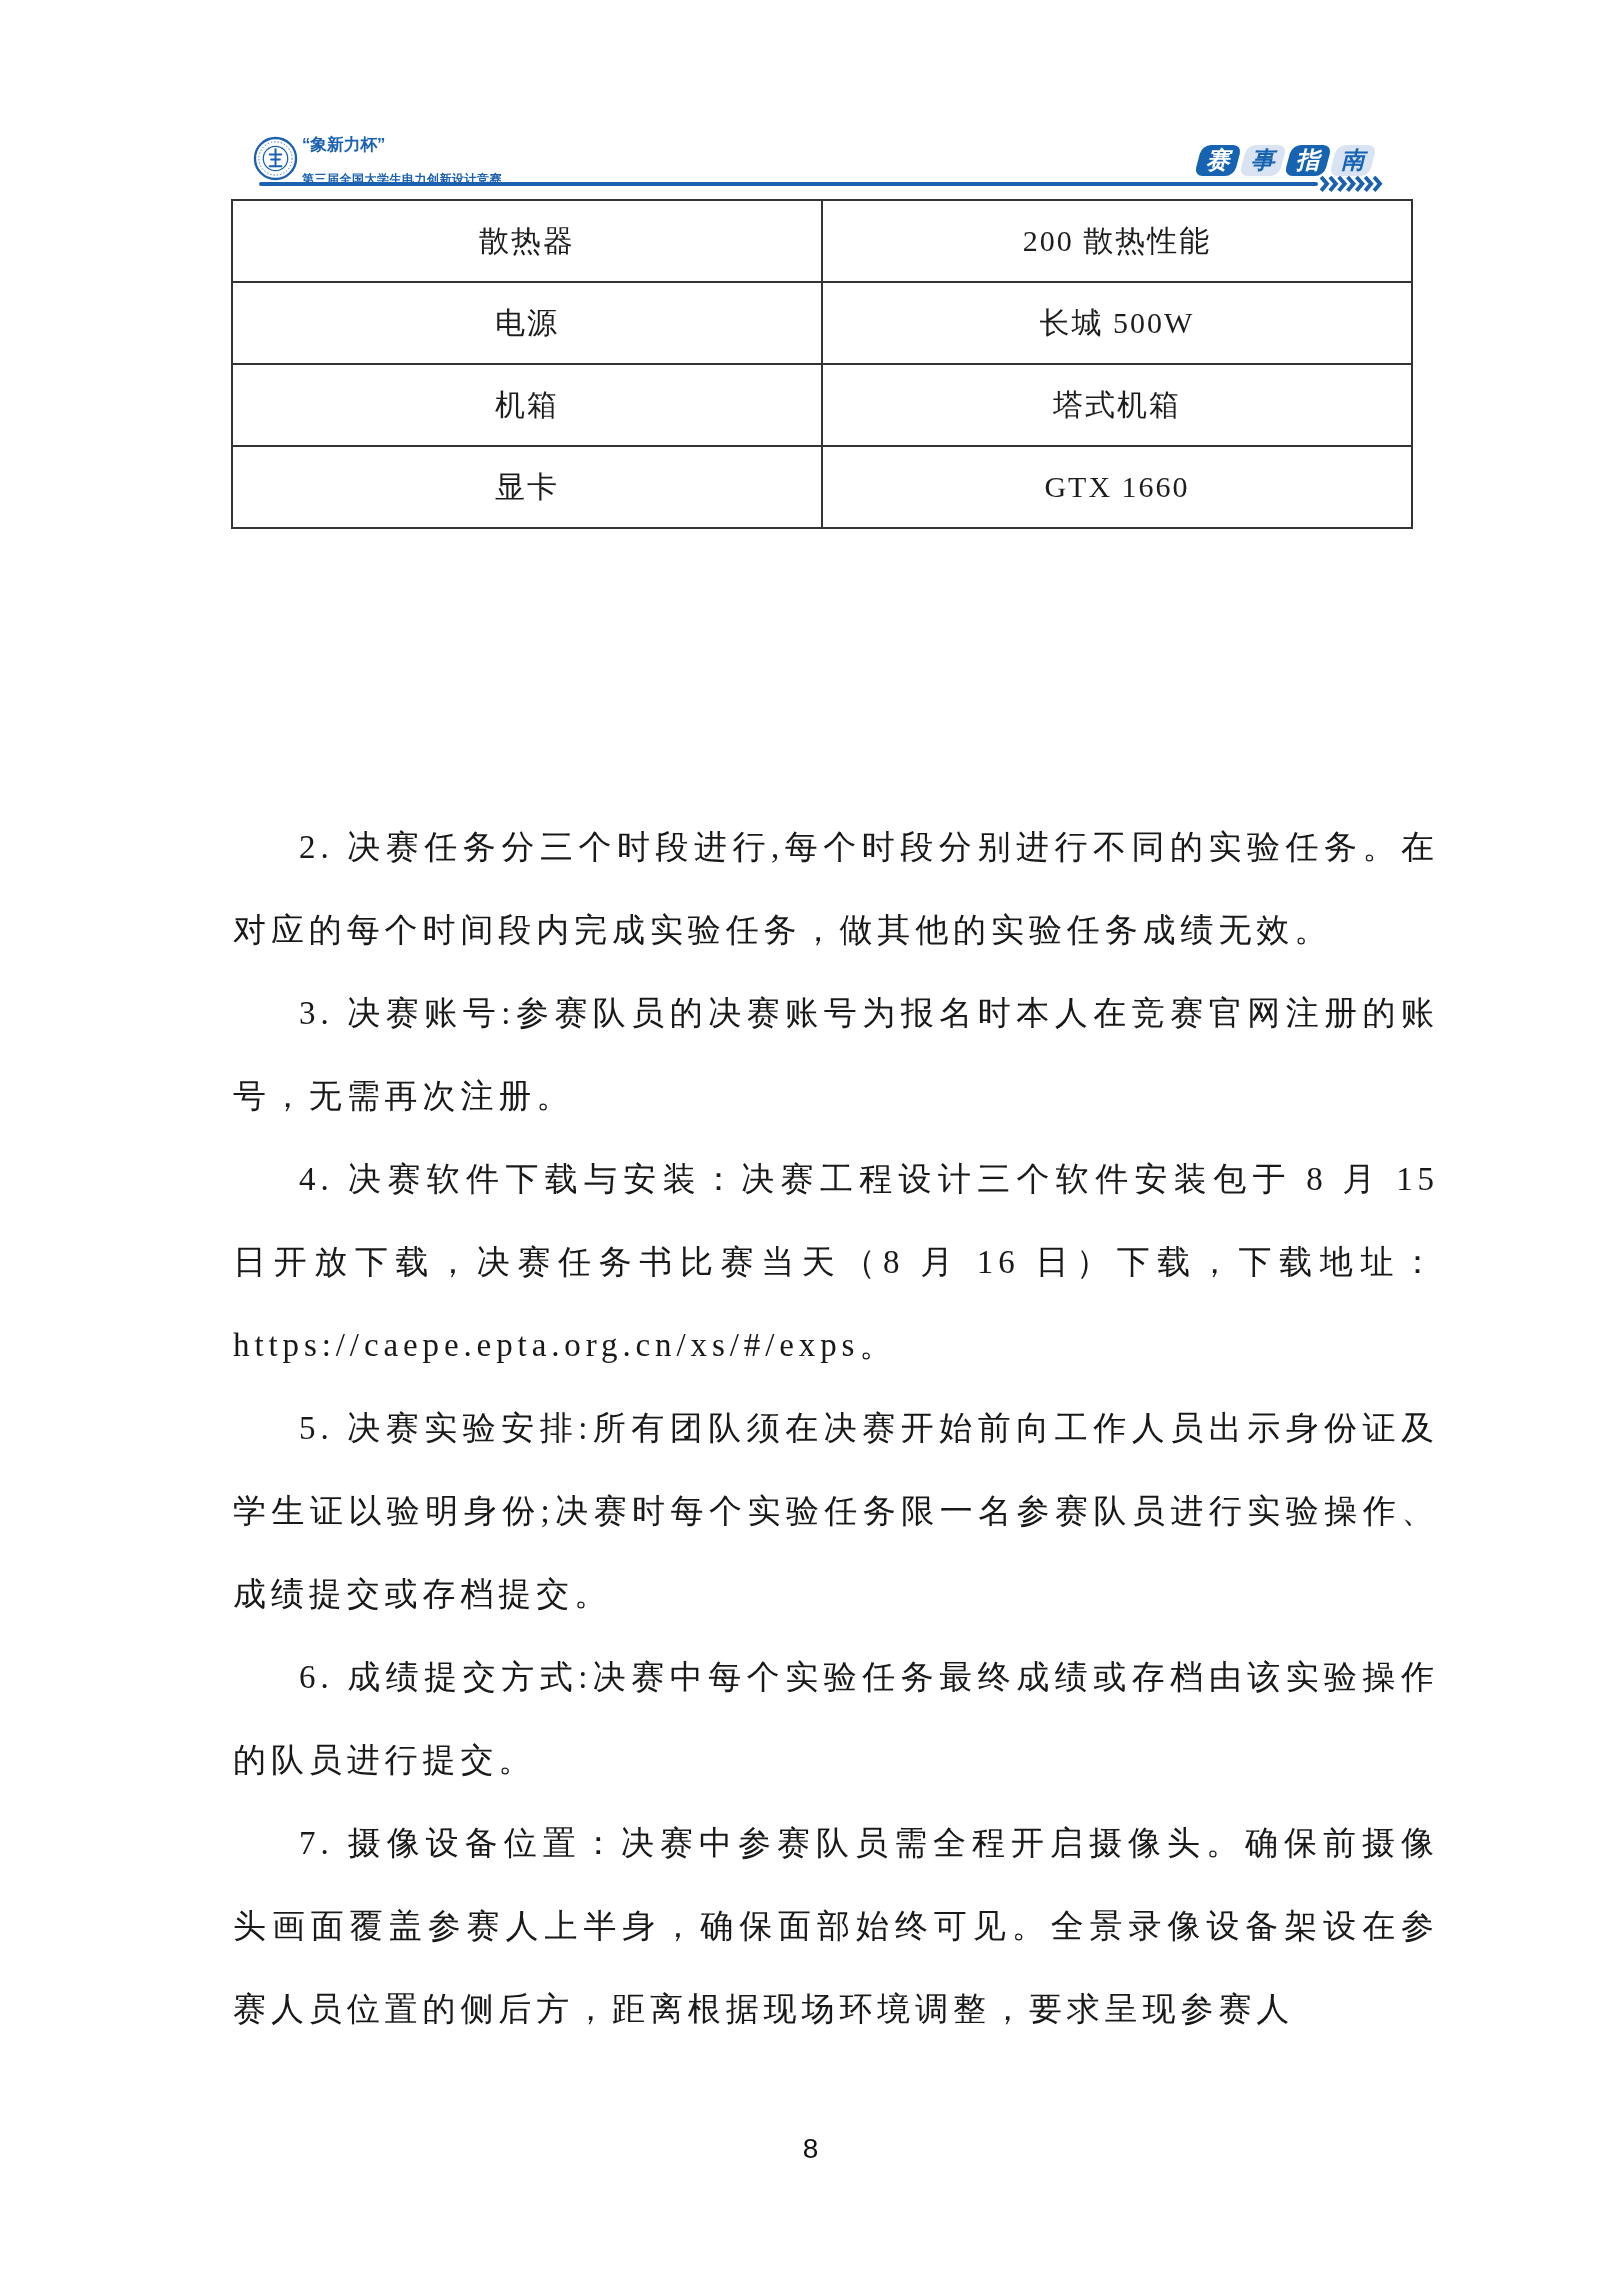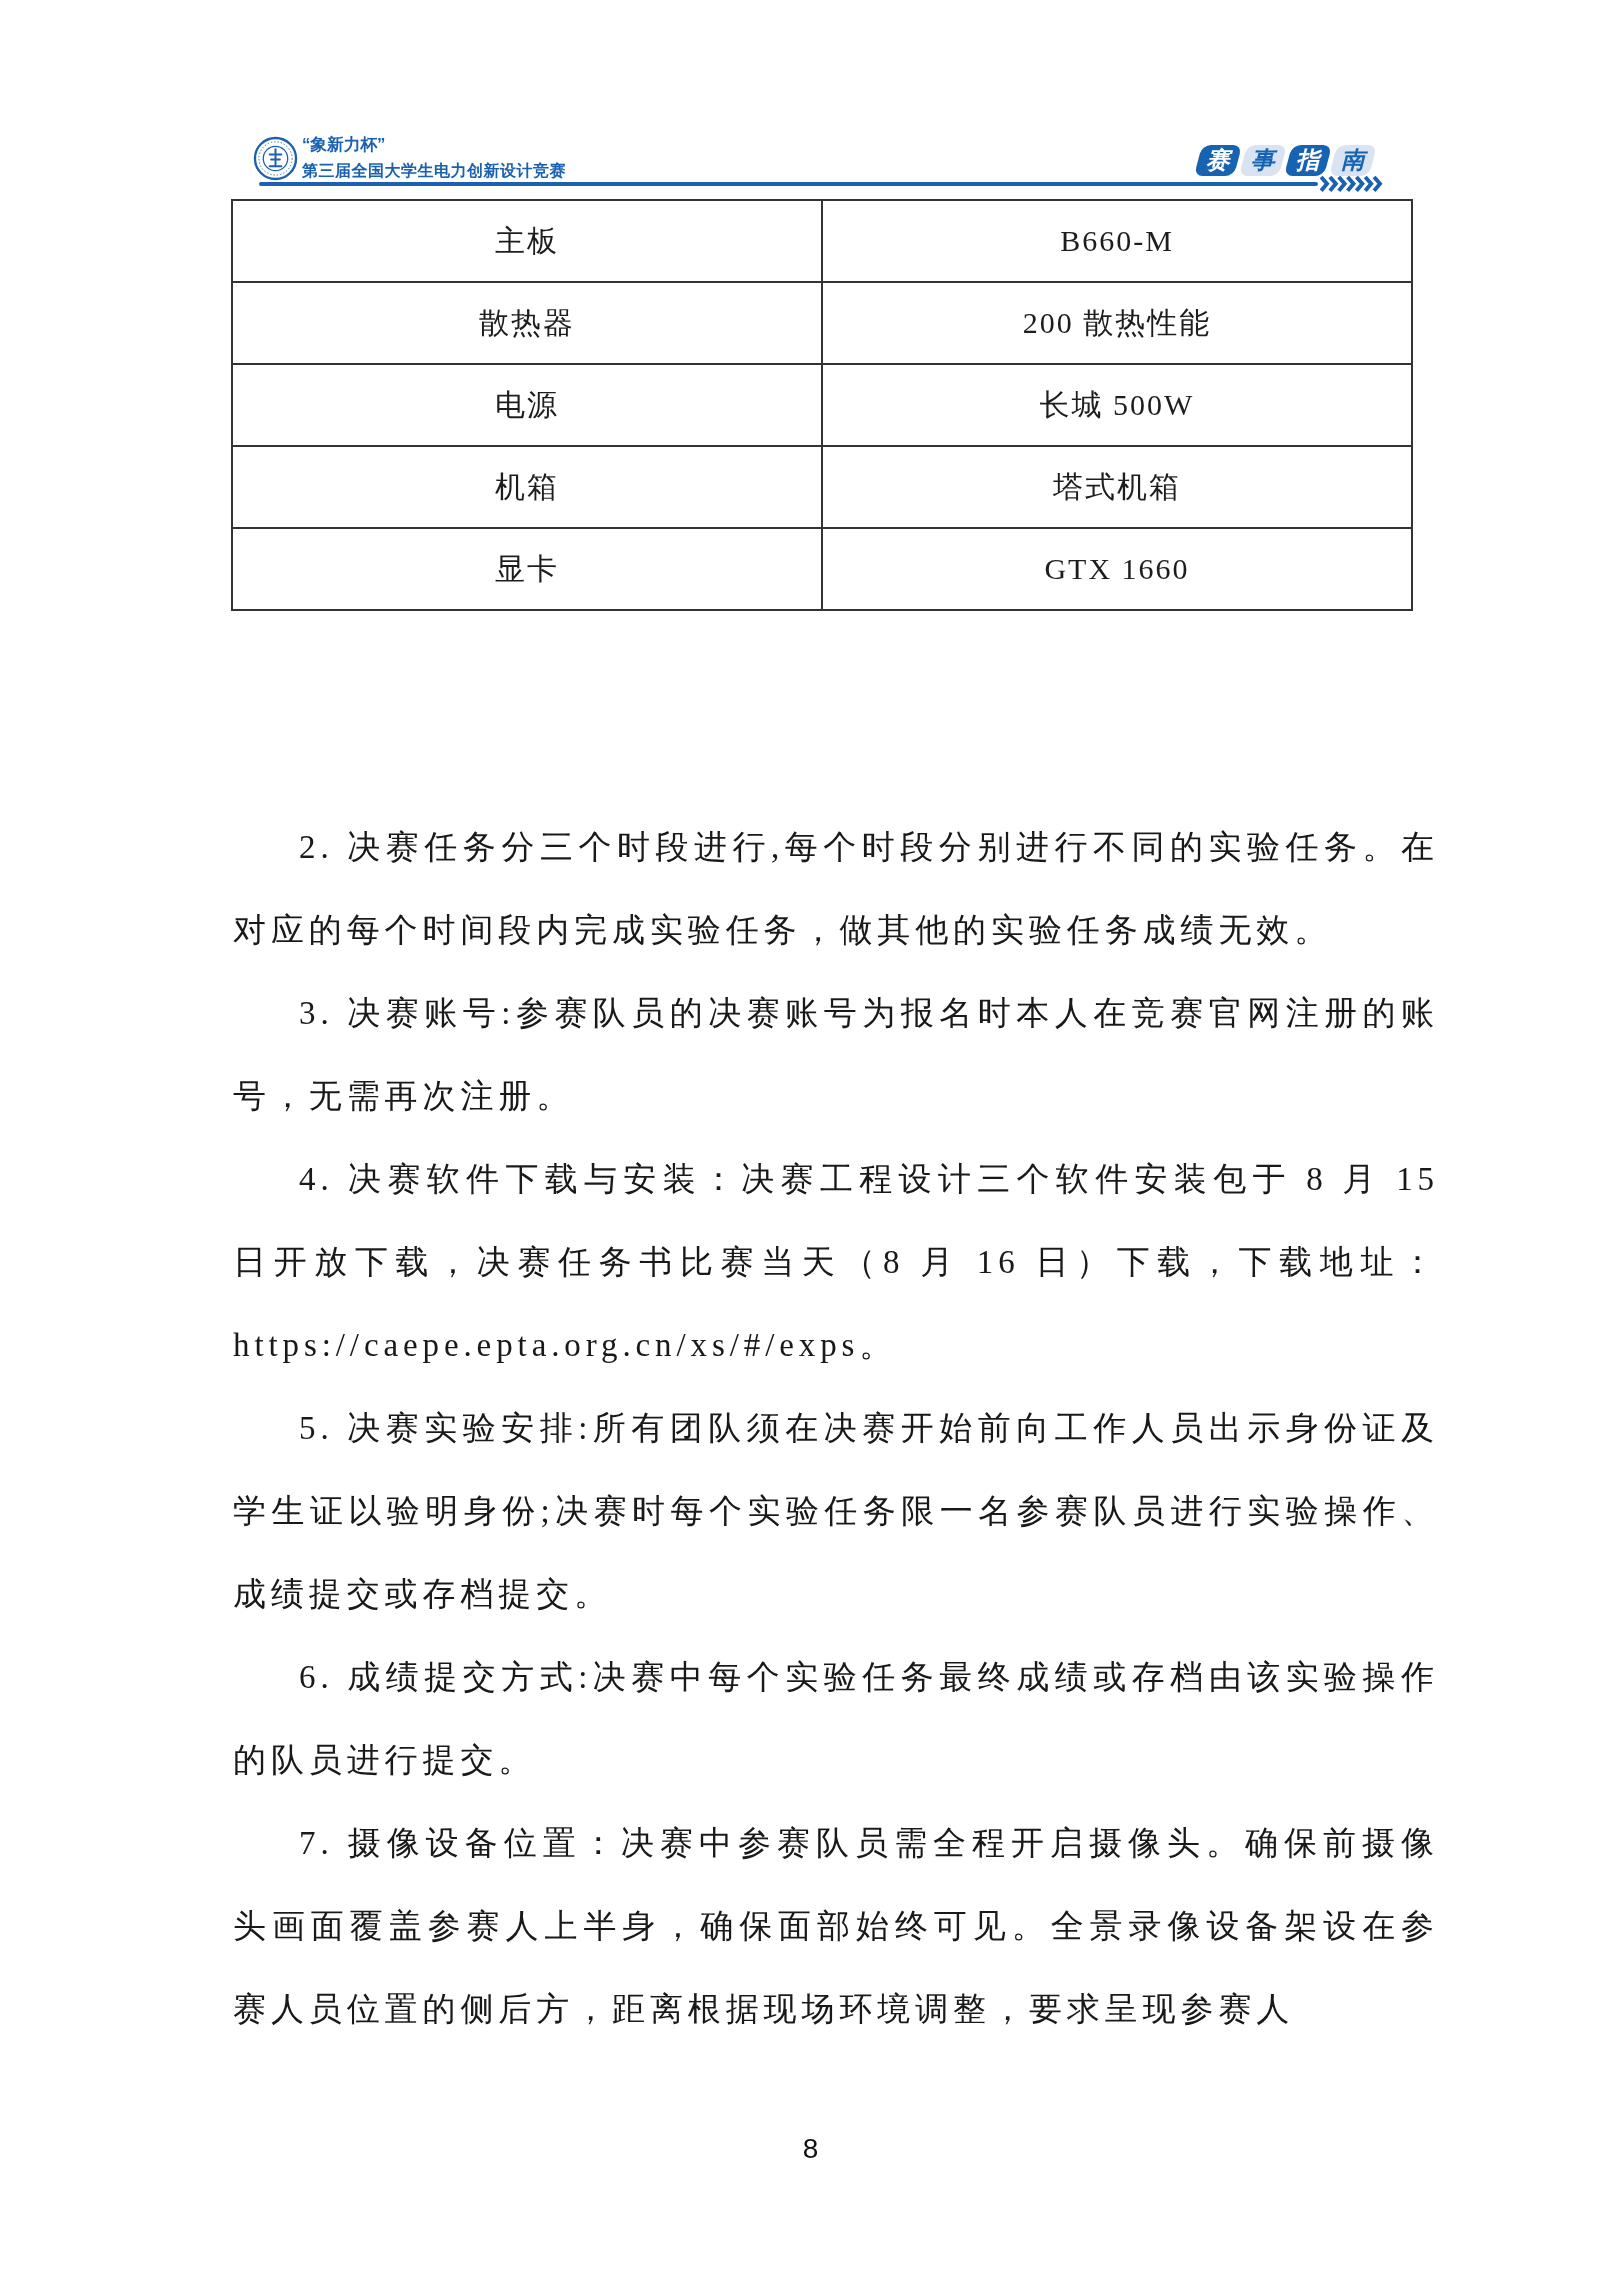--- a/index.html
+++ b/index.html
@@ -26,21 +26,21 @@
     position: absolute;
     left: 302px;
     top: 135px;
     color: #1b61af;
     font-family: "Liberation Sans", sans-serif;
     font-weight: bold;
     line-height: 1.15;
     white-space: nowrap;
   }
   .title-line1 { font-size: 16.7px; }
-  .title-line2 { font-size: 16px; margin-top: 8px; letter-spacing: 0.5px; }
+  .title-line2 { font-size: 12px; margin-top: 19px; letter-spacing: 0.5px; }
 
   .badges {
     position: absolute;
     left: 1198px;
     top: 145px;
     display: flex;
     gap: 4.9px;
   }
   .badge {
     width: 40px;
@@ -180,24 +180,20 @@
     </svg>
   </div>
 
   <table class="spec-table">
     <colgroup>
         <col style="width:590px">
         <col style="width:590px">
       </colgroup>
     <tbody>
       <tr>
-        <td>主板</td>
-        <td>B660-M</td>
-      </tr>
-      <tr>
         <td>散热器</td>
         <td>200 散热性能</td>
       </tr>
       <tr>
         <td>电源</td>
         <td>长城 500W</td>
       </tr>
       <tr>
         <td>机箱</td>
         <td>塔式机箱</td>

